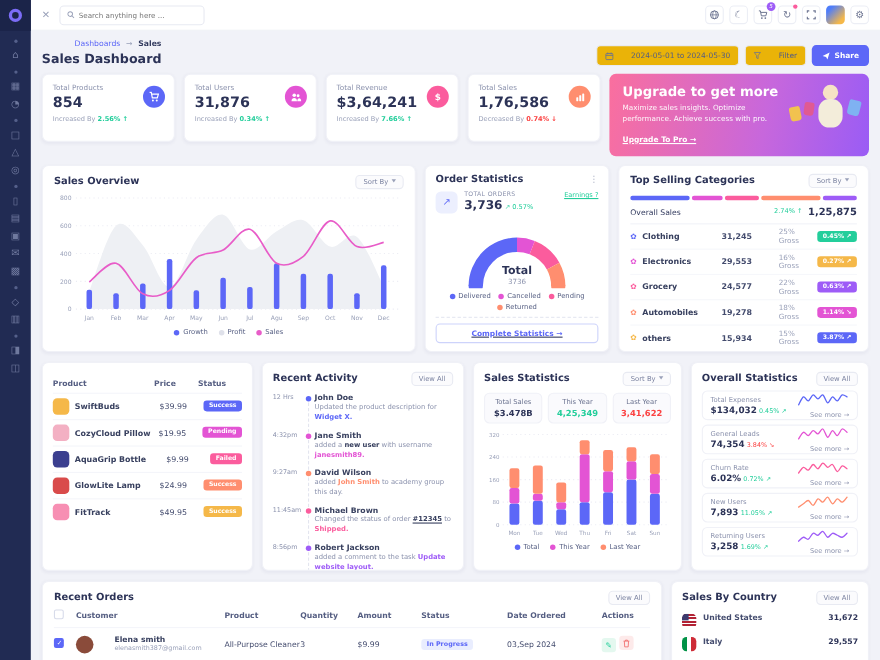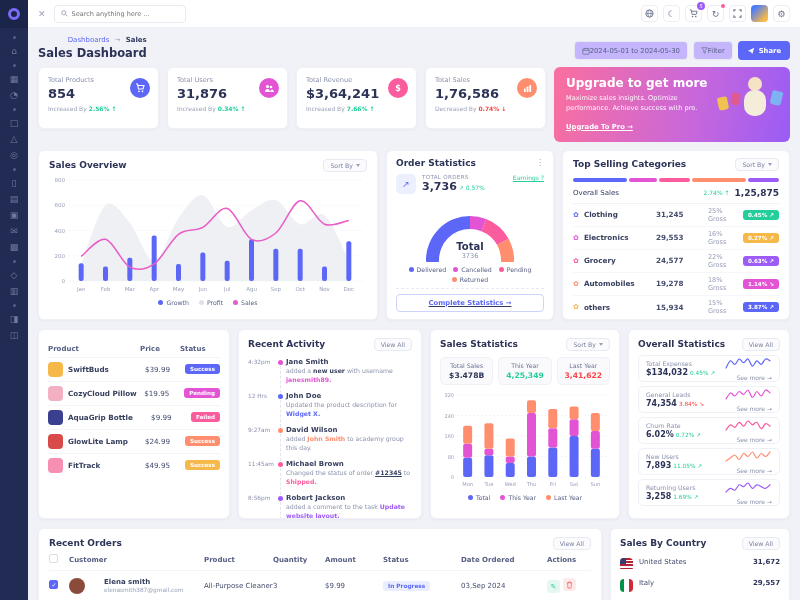--- a/index.html
+++ b/index.html
@@ -24,21 +24,21 @@
   .avatar{width:17px;height:17px;border-radius:4px;background:linear-gradient(135deg,#4f7df9 20%,#f5b849 80%);cursor:pointer;}
   
   .content{position:absolute;left:28px;top:28px;right:0;bottom:0;padding:8px 10px 0;}
   .crumb-row{display:flex;align-items:flex-end;justify-content:space-between;margin-bottom:7px;text-align:right;}
   .crumbs{font-size:7px;color:#9aa1b9;}
   .crumbs .c1{color:#5c67f7;cursor:pointer;}
   .crumbs .sep{margin:0 3px;}
   .crumbs .c2{color:#323a5e;font-weight:700;}
   .page-title{font-size:11.5px;font-weight:700;color:#2c3357;margin-top:2px;}
   .tools{display:flex;gap:5px;align-items:center;}
-  .datebox,.filterbtn{display:flex;align-items:center;gap:0;background:#c4b5fd;border:1px solid #e8eaf2;border-radius:4px;height:19px;padding:0 7px;font-size:6.8px;color:#555e82;cursor:pointer;}
+  .datebox,.filterbtn{display:flex;align-items:center;gap:16px;background:#eab308;border:1px solid #e8eaf2;border-radius:4px;height:19px;padding:0 7px;font-size:6.8px;color:#555e82;cursor:pointer;}
   .sharebtn{display:flex;align-items:center;gap:4px;background:#5c67f7;color:#fff;border-radius:4px;height:19px;padding:0 9px;font-size:6.8px;font-weight:700;cursor:pointer;}
   .row{display:flex;gap:8px;}
   .card{background:#fff;border:1px solid #f0f1f7;border-radius:6px;box-shadow:0 1px 3px rgba(40,48,99,.05);}
   
   .r1{margin-bottom:8px;}
   .stat{flex:0 0 121px;height:62px;padding:8px 9px;position:relative;}
   .stat .lb{font-size:6.6px;color:#8b92ad;}
   .stat .val{font-size:13px;font-weight:700;color:#2c3357;margin-top:2px;}
   .stat .delta{font-size:6px;color:#9aa1b9;margin-top:4px;}
   .stat .delta b{font-weight:700;}
@@ -147,21 +147,21 @@
   
   .sc-card{flex:0 0 180px;height:120px;padding:8px 9px;}
   .sc-row{display:flex;align-items:flex-start;margin-top:8px;gap:6px;}
   .flag{width:13px;height:13px;border-radius:4px;flex:0 0 auto;position:relative;overflow:hidden;}
   .flag.us{background:repeating-linear-gradient(180deg,#b22234 0 1.6px,#fff 1.6px 3.2px);}
   .flag.us:after{content:"";position:absolute;left:0;top:0;width:6px;height:6px;background:#3c3b6e;}
   .flag.it{background:linear-gradient(90deg,#009246 0 33%,#fff 33% 66%,#ce2b37 66%);}
   .flag.es{background:linear-gradient(180deg,#aa151b 0 25%,#f1bf00 25% 75%,#aa151b 75%);}
   .sc-main{flex:1;}
   .sc-top{display:flex;justify-content:space-between;font-size:7px;}
-  .sc-name{font-weight:400;color:#444c6e;}
+  .sc-name{font-weight:700;color:#444c6e;}
   .sc-val{font-weight:700;color:#2c3357;}
   .sc-track{height:3px;border-radius:2px;background:#eef0f6;margin-top:5px;position:relative;}
   .sc-fill{position:absolute;left:0;top:0;height:3px;border-radius:2px;}
 </style>
 </head>
 <body>
 
 <div class="sidebar">
   <div class="logo">
       <i></i>
@@ -519,37 +519,37 @@
         <span class="pill" style="background: rgb(245, 184, 73);">Success</span>
       </div>
     </div>
 
     <div class="card ra-card">
       <div class="phead">
         <span class="ptitle">Recent Activity</span>
         <span class="chip">View All</span>
       </div>
       <div class="ra-item">
+        <span class="ra-time">12 Hrs</span>
+        <span class="ra-rail">
+            <i class="ra-dot" style="background: rgb(92, 103, 247);"></i>
+          </span>
+        <div class="ra-body">
+          <div class="ra-name">John Doe</div>
+          <div class="ra-text"><span>Updated the product description for </span><span class="b"></span><span></span><span class="lk" style="color: rgb(92, 103, 247);">Widget X.</span><span></span></div>
+        </div>
+      </div>
+      <div class="ra-item">
         <span class="ra-time">4:32pm</span>
         <span class="ra-rail">
             <i class="ra-dot" style="background: rgb(227, 84, 212);"></i>
           </span>
         <div class="ra-body">
           <div class="ra-name">Jane Smith</div>
           <div class="ra-text"><span>added a </span><span class="b">new user</span><span> with username </span><span class="lk" style="color: rgb(227, 84, 212);">janesmith89.</span><span></span></div>
-        </div>
-      </div>
-      <div class="ra-item">
-        <span class="ra-time">12 Hrs</span>
-        <span class="ra-rail">
-            <i class="ra-dot" style="background: rgb(92, 103, 247);"></i>
-          </span>
-        <div class="ra-body">
-          <div class="ra-name">John Doe</div>
-          <div class="ra-text"><span>Updated the product description for </span><span class="b"></span><span></span><span class="lk" style="color: rgb(92, 103, 247);">Widget X.</span><span></span></div>
         </div>
       </div>
       <div class="ra-item">
         <span class="ra-time">9:27am</span>
         <span class="ra-rail">
             <i class="ra-dot" style="background: rgb(255, 142, 111);"></i>
           </span>
         <div class="ra-body">
           <div class="ra-name">David Wilson</div>
           <div class="ra-text"><span>added </span><span class="b"></span><span></span><span class="lk" style="color: rgb(255, 142, 111);">John Smith</span><span> to academy group this day.</span></div>

